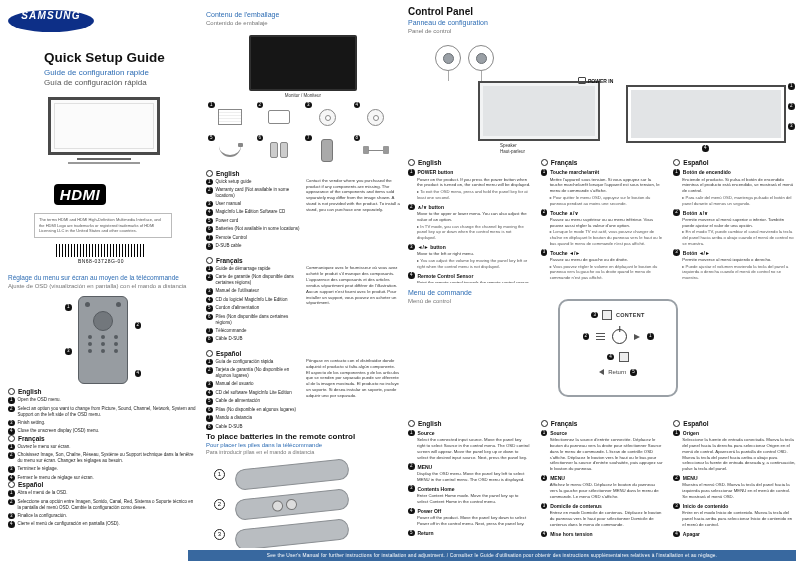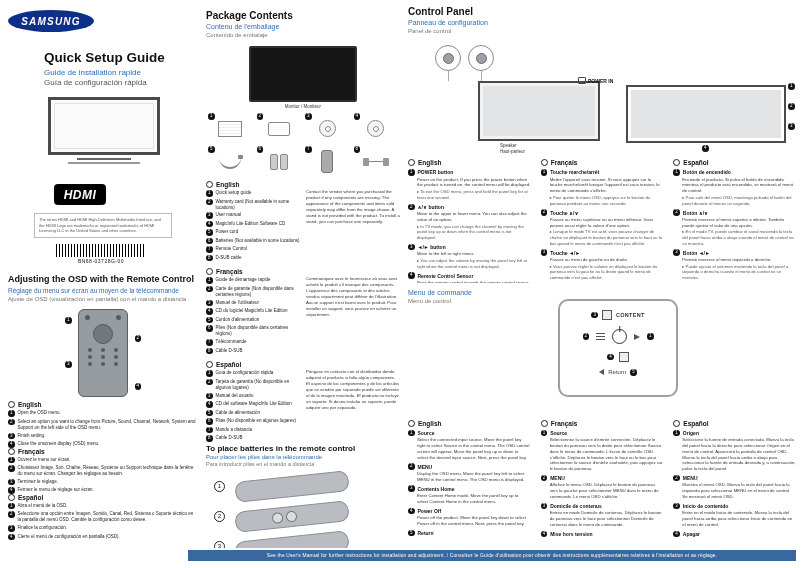--- a/index.html
+++ b/index.html
@@ -15,34 +15,34 @@
   .lang-bullet { width:5px; height:5px; border:1.2px solid #222; border-radius:50%; flex:none; background:#fff; }
   .badge { flex:none; display:inline-block; width:6.5px; height:6.5px; border-radius:50%;
            background:#111; color:#fff; font-size:4.5px; line-height:6.5px; text-align:center; }
   .tiny-list { list-style:none; margin:2px 0 0; padding:0; }
   .tiny-item { display:flex; gap:3px; margin-top:2px; align-items:flex-start; }
   .tiny-text { font-size:4.5px; line-height:1.32; color:#222; }
 
   
   .col-left { position:absolute; left:8px; top:10px; width:190px; height:552px; overflow:hidden; }
   .samsung-logo { width:86px; height:22px; background:#0d2f87; border-radius:50%;
-                  display:flex; align-items:center; justify-content:center; }
+                  display:flex; align-items:flex-start; justify-content:center; }
   .samsung-logo span { color:#fff; font-size:10px; font-weight:bold; font-style:italic; letter-spacing:1.2px; }
   .cover-titles { margin:18px 0 0 36px; }
   .cover-title { font-size:13.5px; font-weight:bold; color:#111; margin:0; }
   .cover-title-fr { font-size:8px; color:#2e6db4; margin-top:3px; }
   .cover-title-es { font-size:8px; color:#555; margin-top:1px; }
   .cover-monitor { margin:10px 0 0 40px; width:112px; }
   .cover-monitor-frame { height:58px; border:3px solid #4a4a4a; background:#fbfbfb; box-sizing:border-box; position:relative; }
   .cover-monitor-frame .inner { position:absolute; inset:3px; border:1px solid #e0e0e0; }
   .cover-monitor-stand { width:54px; height:2px; background:#666; margin:3px auto 0; }
   .cover-monitor-base  { width:72px; height:2px; background:#999; margin:2px auto 0; }
   .hdmi-badge { margin:20px 0 0 46px; width:52px; height:21px; background:#000; border-radius:4px;
                 display:flex; align-items:center; justify-content:center; }
-  .hdmi-badge span { color:#fff; font-size:12px; font-weight:bold; font-style:italic; letter-spacing:.5px; }
+  .hdmi-badge span { color:#fff; font-size:15px; font-weight:bold; font-style:italic; letter-spacing:.5px; }
   .hdmi-notice { margin:8px 0 0 26px; width:138px; border:1px solid #bbb; padding:3px 4px;
                  font-size:4px; line-height:1.4; color:#555; box-sizing:border-box; }
   .barcode-wrap { margin:6px 0 0 48px; width:90px; text-align:center; }
   .barcode-lines { height:13px; background:repeating-linear-gradient(90deg,#000 0 1px,#fff 1px 3px,#000 3px 4px,#fff 4px 6px); }
   .barcode-number { font-size:5px; letter-spacing:.5px; margin-top:1px; color:#111; }
   .osd-section { margin-top:10px; }
   .osd-title    { font-size:9px; font-weight:bold; color:#111; line-height:1.2; margin:0; }
   .osd-title-fr { font-size:6.5px; color:#2e6db4; margin-top:2px; line-height:1.25; }
   .osd-title-es { font-size:6px; color:#777; margin-top:1px; line-height:1.25; }
   .remote-wrap { position:relative; width:120px; height:90px; margin:6px auto 2px; }
@@ -150,21 +150,21 @@
 
 <div class="page">
 
   <section class="col-left">
     <div class="samsung-logo">
       <span>SAMSUNG</span>
     </div>
 
     <div class="cover-titles">
       <h1 class="cover-title">Quick Setup Guide</h1>
-      <div class="cover-title-fr">Guide de installation rapide</div>
+      <div class="cover-title-fr">Guide de configuration rapide</div>
       <div class="cover-title-es">Guía de configuración rápida</div>
     </div>
 
     <div class="cover-monitor">
       <div class="cover-monitor-frame">
           <div class="inner"></div>
         </div>
       <div class="cover-monitor-stand"></div>
       <div class="cover-monitor-base"></div>
     </div>
@@ -173,21 +173,20 @@
       <span>HDMI</span>
     </div>
     <p class="hdmi-notice">The terms HDMI and HDMI High-Definition Multimedia Interface, and the HDMI Logo are trademarks or registered trademarks of HDMI Licensing LLC in the United States and other countries.</p>
 
     <div class="barcode-wrap">
       <div class="barcode-lines"></div>
       <div class="barcode-number">BN68-03728G-00</div>
     </div>
 
     <div class="osd-section">
-      <h2 class="osd-title">Adjusting the OSD with the Remote Control</h2>
       <div class="osd-title-fr">Réglage du menu sur écran au moyen de la télécommande</div>
       <div class="osd-title-es">Ajuste de OSD (visualización en pantalla) con el mando a distancia</div>
 
       <div class="remote-wrap">
         <span class="badge callout co-1">1</span>
         <span class="badge callout co-2">2</span>
         <span class="badge callout co-3">3</span>
         <span class="badge callout co-4">4</span>
         <div class="remote-body">
           <div class="remote-top">
@@ -292,21 +291,20 @@
             <li class="tiny-item">
               <span class="badge">4</span>
               <span class="tiny-text">Cierre el menú de configuración en pantalla (OSD).</span>
             </li>
           </ul>
       </div>
     </div>
   </section>
 
   <section class="col-mid">
-    <h2 class="sec-title">Package Contents</h2>
     <div class="sec-title-fr">Contenu de l'emballage</div>
     <div class="sec-title-es">Contenido de embalaje</div>
 
     <div class="pkg-monitor">
       <div class="pkg-monitor-frame"></div>
       <div class="pkg-monitor-label">Monitor / Moniteur</div>
     </div>
 
     <div class="pkg-icons">
       <div class="pkg-icon-cell">

